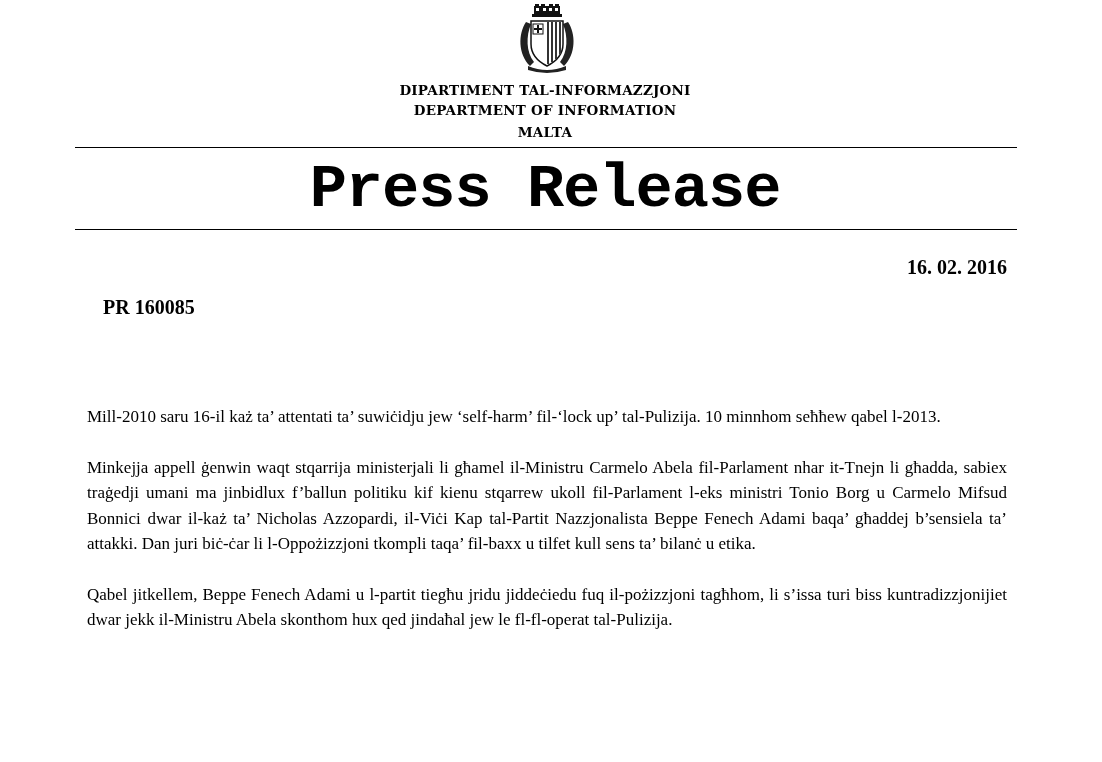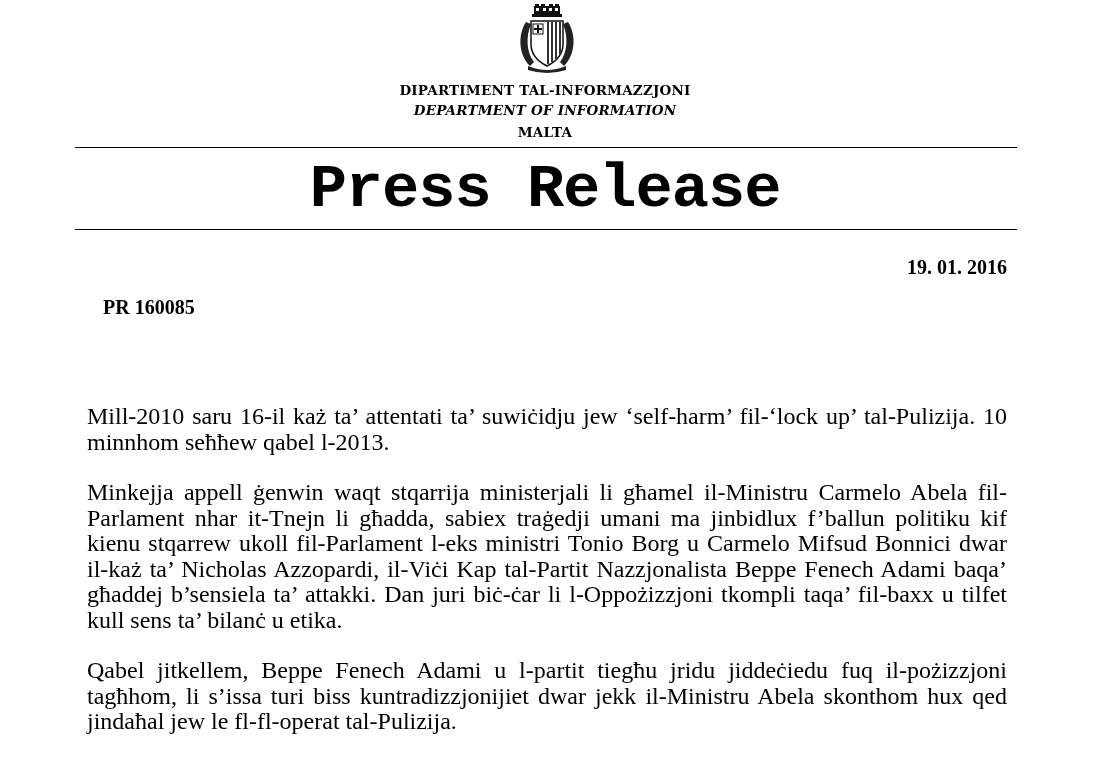--- a/index.html
+++ b/index.html
@@ -39,21 +39,21 @@
       position: absolute;
       left: 0;
       width: 1090px;
       text-align: center;
       font-family: "DejaVu Serif", serif;
       font-weight: bold;
       font-size: 13.5px;
       letter-spacing: 0.2px;
     }
     .dept-mt { top: 82px; }
-    .dept-en { top: 102px; font-style: italic; }
+    .dept-en { top: 102px; }
     .dept-country { top: 124px; }
     .rule {
       position: absolute;
       left: 75px;
       width: 942px;
       height: 0;
       border-top: 1.5px solid #000;
     }
     .rule-top { top: 147px; }
     .rule-bottom { top: 229px; }
@@ -100,21 +100,21 @@
       font-weight: bold;
       font-style: italic;
       font-size: 20px;
     }
     .body {
       position: absolute;
       left: 87px;
       width: 920px;
       top: 404px;
       font-family: "Liberation Serif", serif;
-      font-size: 24px;
+      font-size: 17px;
       line-height: 25.5px;
     }
     .para {
       margin: 0 0 25px 0;
       text-align: justify;
     }
   </style>
 </head>
 <body>
 
@@ -154,21 +154,21 @@
     <div class="dept-line dept-en">DEPARTMENT OF INFORMATION</div>
     <div class="dept-line dept-country">MALTA</div>
   </div>
 
   <div class="rule rule-top"></div>
   <div class="title">Press Release</div>
   <div class="rule rule-bottom"></div>
 
   <div class="meta-row">
     <span class="pr-number">PR 160085</span>
-    <span class="pr-date">19. 01. 2016</span>
+    <span class="pr-date">16. 02. 2016</span>
   </div>
 
 
   <div class="body">
     <p class="para">Mill-2010 saru 16-il każ ta’ attentati ta’ suwiċidju jew ‘self-harm’ fil-‘lock up’ tal-Pulizija. 10 minnhom seħħew qabel l-2013.</p>
     <p class="para">Minkejja appell ġenwin waqt stqarrija ministerjali li għamel il-Ministru Carmelo Abela fil-Parlament nhar it-Tnejn li għadda, sabiex traġedji umani ma jinbidlux f’ballun politiku kif kienu stqarrew ukoll fil-Parlament l-eks ministri Tonio Borg u Carmelo Mifsud Bonnici dwar il-każ ta’ Nicholas Azzopardi, il-Viċi Kap tal-Partit Nazzjonalista Beppe Fenech Adami baqa’ għaddej b’sensiela ta’ attakki. Dan juri biċ-ċar li l-Oppożizzjoni tkompli taqa’ fil-baxx u tilfet kull sens ta’ bilanċ u etika.</p>
     <p class="para">Qabel jitkellem, Beppe Fenech Adami u l-partit tiegħu jridu jiddeċiedu fuq il-pożizzjoni tagħhom, li s’issa turi biss kuntradizzjonijiet dwar jekk il-Ministru Abela skonthom hux qed jindaħal jew le fl-fl-operat tal-Pulizija.</p>
   </div>
 
 </div>

